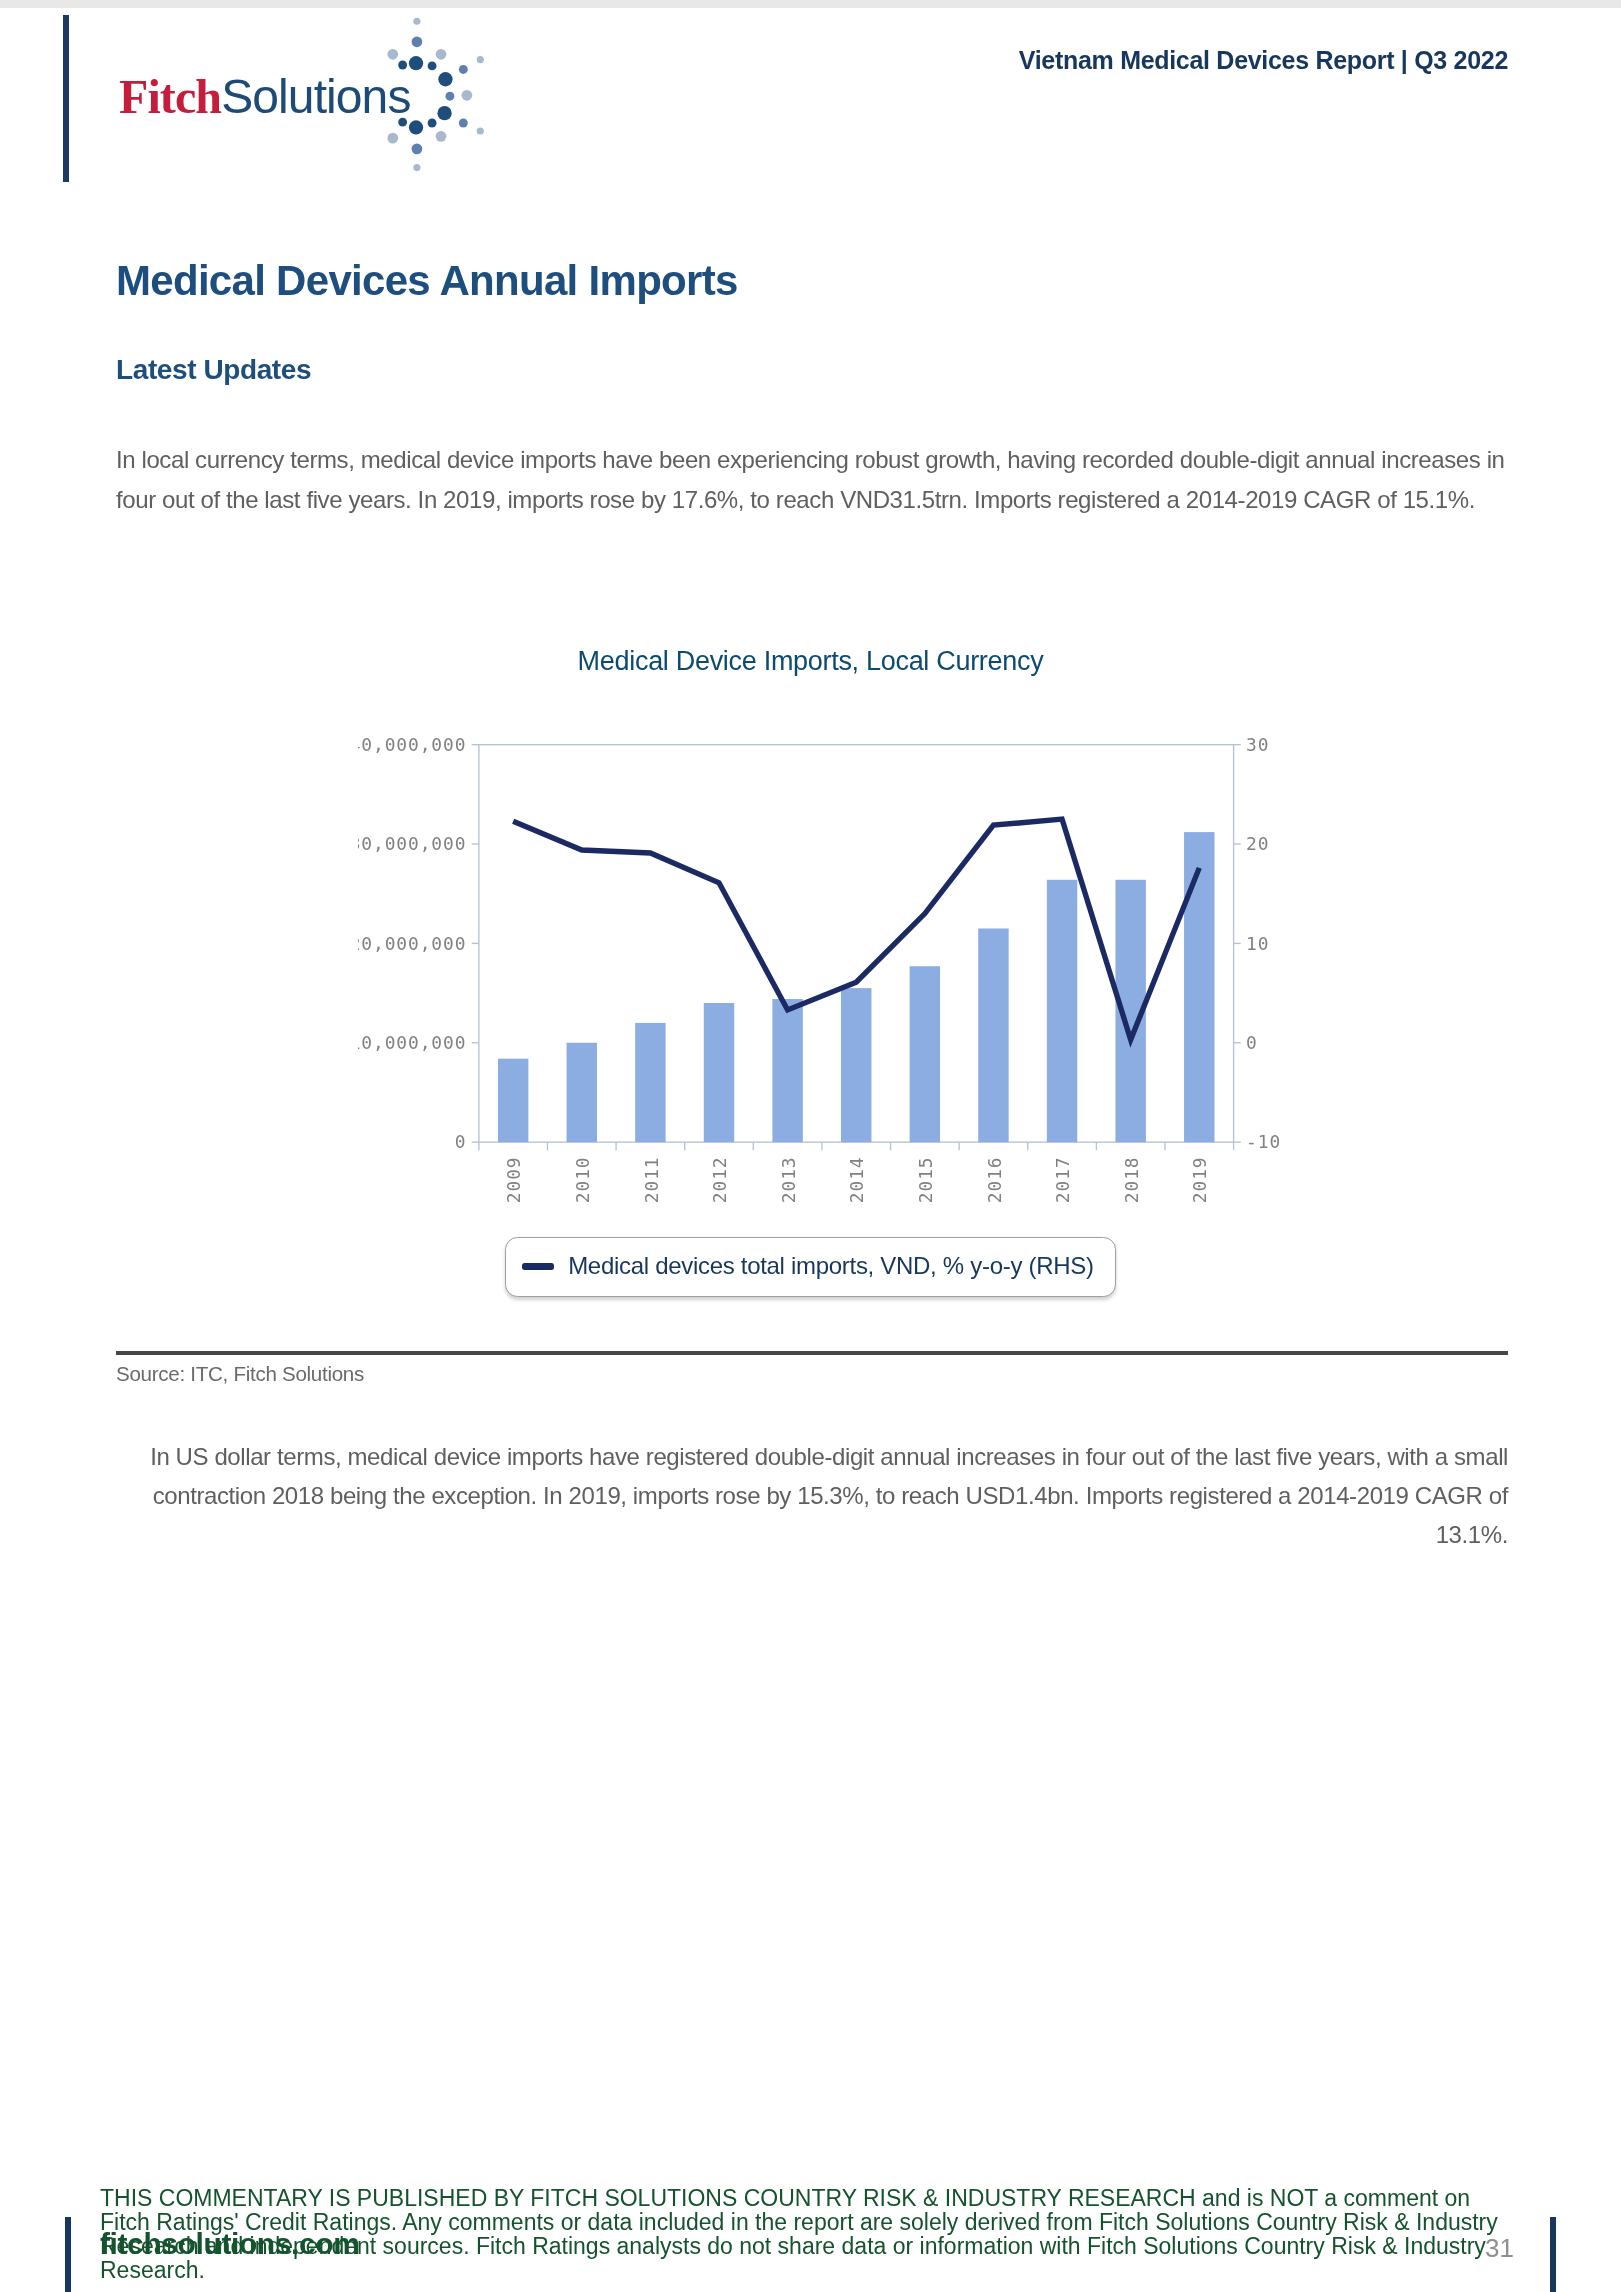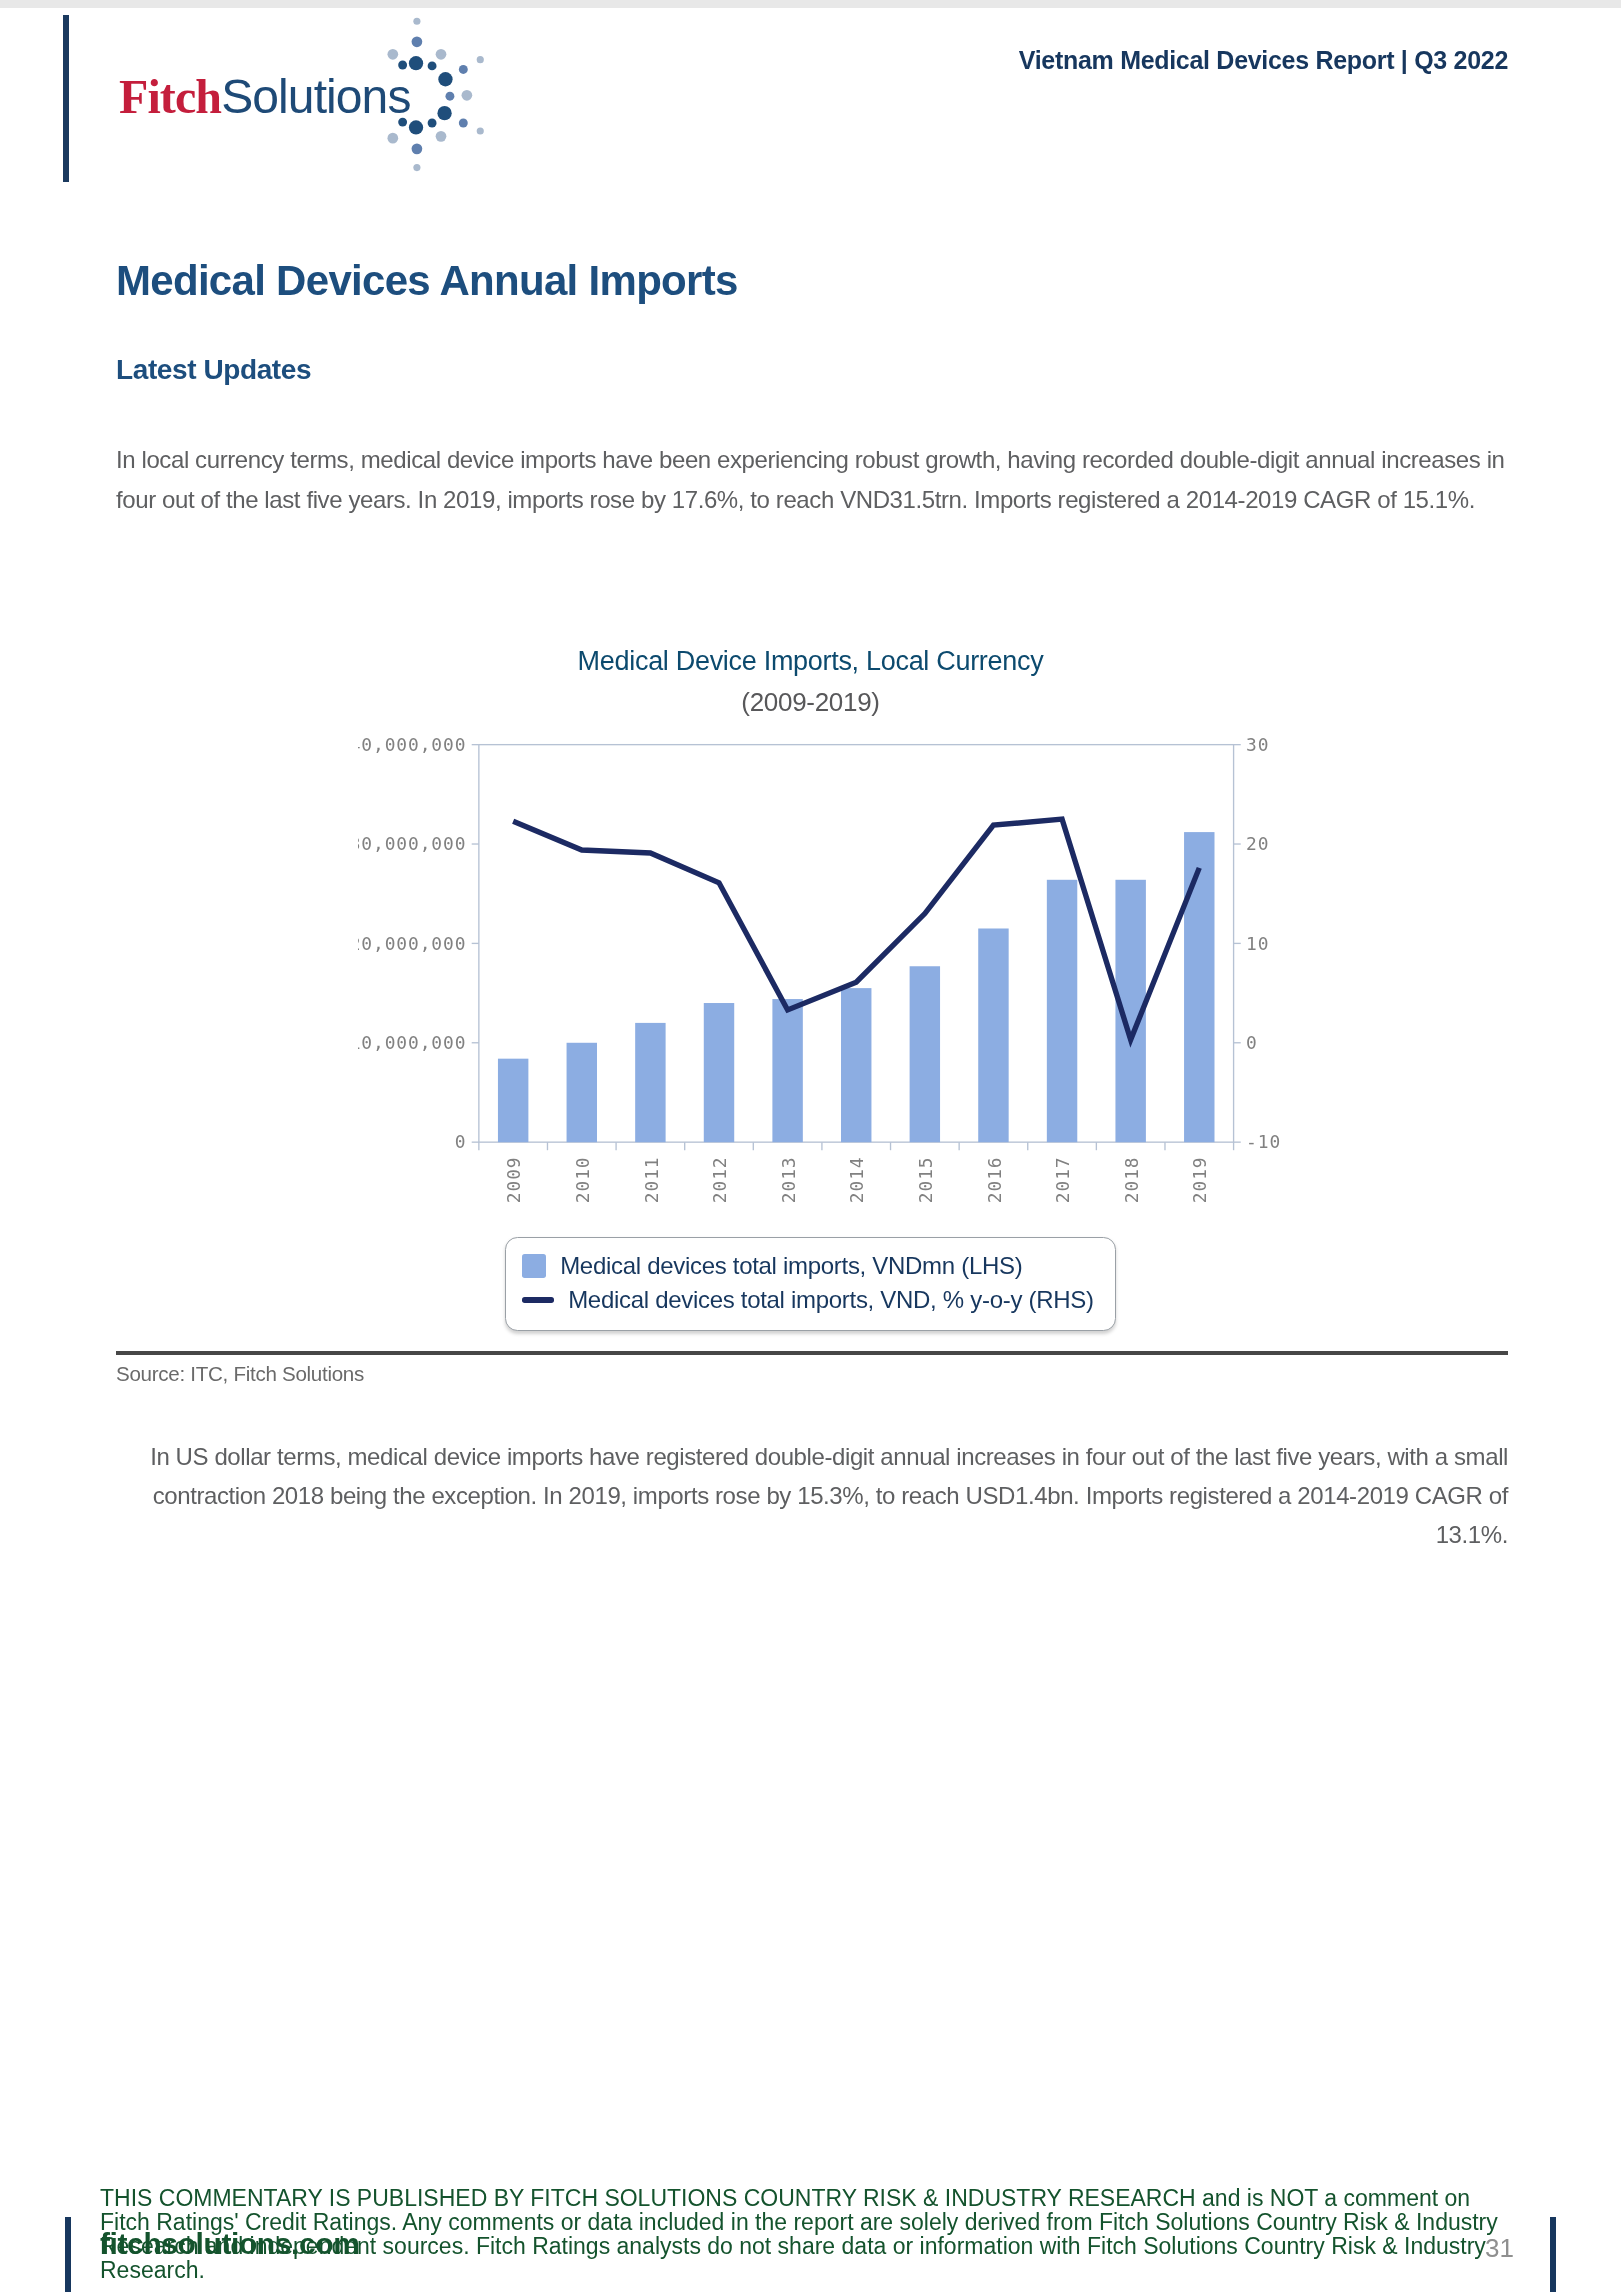--- a/index.html
+++ b/index.html
@@ -83,21 +83,20 @@
     </g>
   </svg>
 
   <div class="abs report-title">Vietnam Medical Devices Report | Q3 2022</div>
 
   <div class="abs h1">Medical Devices Annual Imports</div>
   <div class="abs h2">Latest Updates</div>
   <div class="abs para para1">In local currency terms, medical device imports have been experiencing robust growth, having recorded double-digit annual increases in four out of the last five years. In 2019, imports rose by 17.6%, to reach VND31.5trn. Imports registered a 2014-2019 CAGR of 15.1%.</div>
 
   <div class="abs chart-title">Medical Device Imports, Local Currency</div>
-  <div class="abs chart-subtitle">(2009-2019)</div>
 
   <svg id="chart-svg" class="abs" width="949" height="502" viewBox="0 0 1060 560">
       <rect x="135" y="16" width="843" height="444" fill="none" stroke="#b6c2d4" stroke-width="1.5"></rect>
       <line x1="127" y1="460" x2="135" y2="460" stroke="#b6c2d4" stroke-width="1.5"></line>
       <text x="121" y="467" text-anchor="end" class="tick">0</text>
       <line x1="127" y1="349" x2="135" y2="349" stroke="#b6c2d4" stroke-width="1.5"></line>
       <text x="121" y="356" text-anchor="end" class="tick">10,000,000</text>
       <line x1="127" y1="238" x2="135" y2="238" stroke="#b6c2d4" stroke-width="1.5"></line>
       <text x="121" y="245" text-anchor="end" class="tick">20,000,000</text>
       <line x1="127" y1="127" x2="135" y2="127" stroke="#b6c2d4" stroke-width="1.5"></line>
@@ -149,24 +148,20 @@
       <text x="641.1363636363637" y="476" text-anchor="end" class="tick" transform="rotate(-90 641.1363636363637 476)">2015</text>
       <text x="717.7727272727273" y="476" text-anchor="end" class="tick" transform="rotate(-90 717.7727272727273 476)">2016</text>
       <text x="794.409090909091" y="476" text-anchor="end" class="tick" transform="rotate(-90 794.409090909091 476)">2017</text>
       <text x="871.0454545454546" y="476" text-anchor="end" class="tick" transform="rotate(-90 871.0454545454546 476)">2018</text>
       <text x="947.6818181818182" y="476" text-anchor="end" class="tick" transform="rotate(-90 947.6818181818182 476)">2019</text>
     </svg>
 
   <div class="abs legend-wrap">
     <div class="legend-box">
       <div class="legend-row">
-        <span class="swatch-bar" id="swatch-bar" style="background: rgb(140, 173, 226);"></span>
-        <span>Medical devices total imports, VNDmn (LHS)</span>
-      </div>
-      <div class="legend-row">
         <span class="swatch-line" id="swatch-line" style="background: rgb(28, 42, 99);"></span>
         <span>Medical devices total imports, VND, % y-o-y (RHS)</span>
       </div>
     </div>
   </div>
 
   <div class="abs rule"></div>
   <div class="abs source">Source: ITC, Fitch Solutions</div>
 
   <div class="abs para para2">In US dollar terms, medical device imports have registered double-digit annual increases in four out of the last five years, with a small contraction 2018 being the exception. In 2019, imports rose by 15.3%, to reach USD1.4bn. Imports registered a 2014-2019 CAGR of 13.1%.</div>

